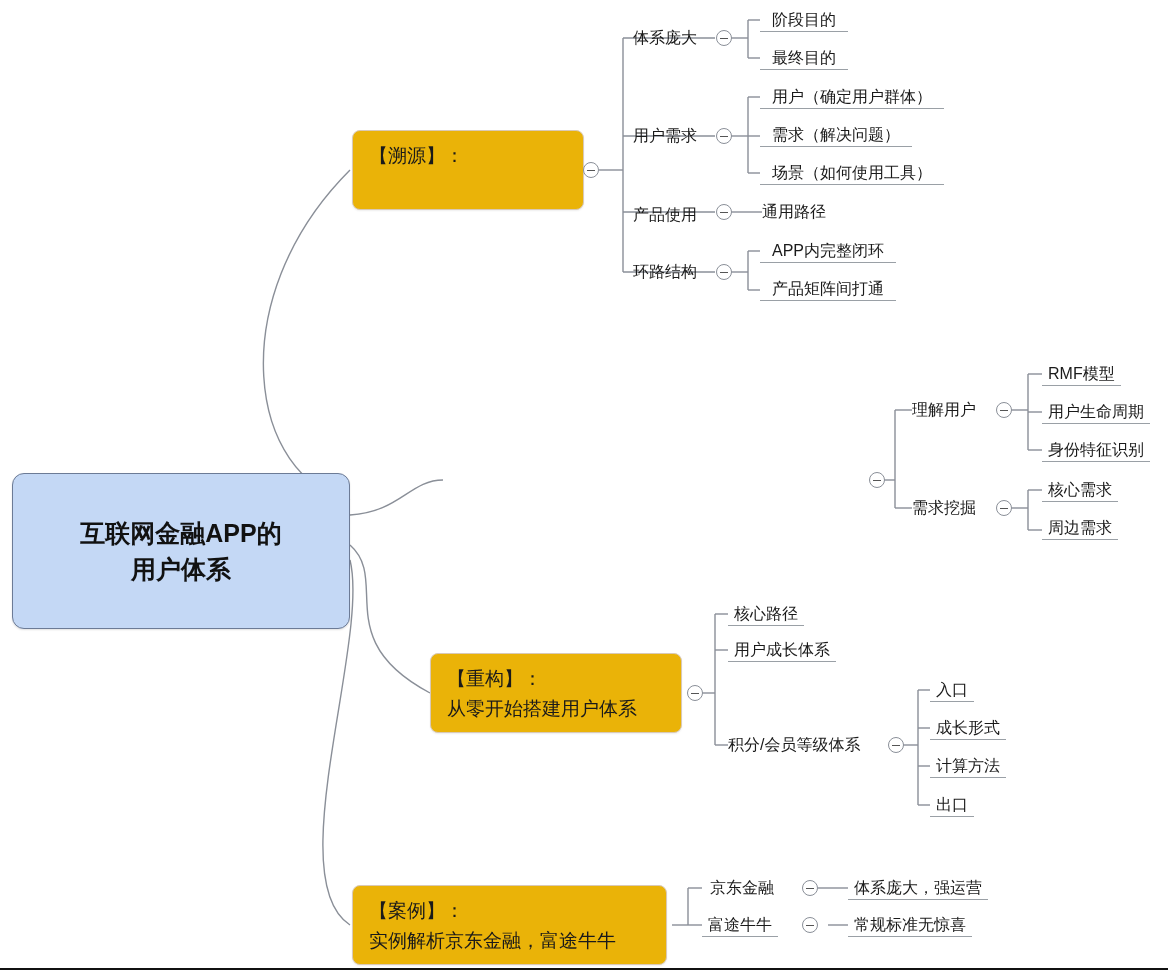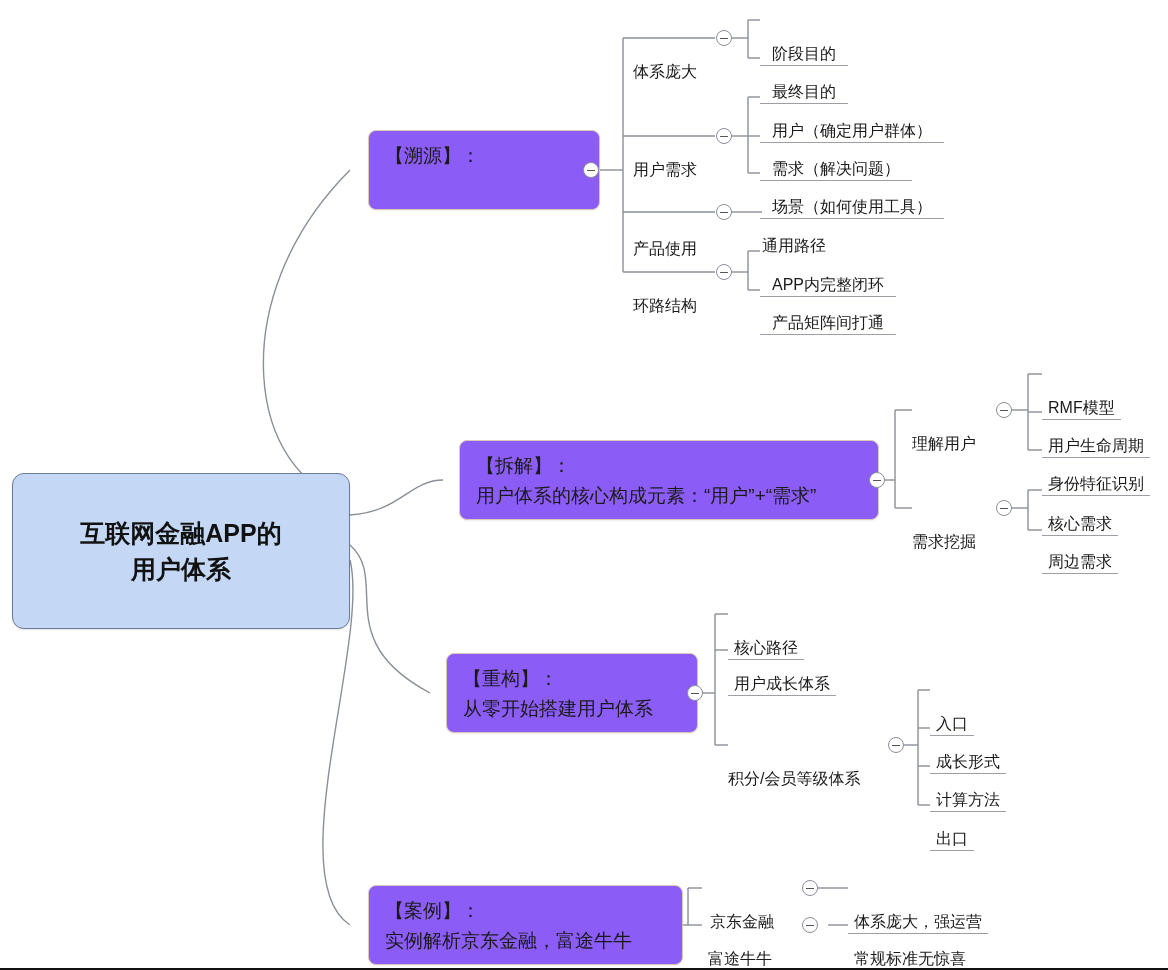--- a/index.html
+++ b/index.html
@@ -40,37 +40,35 @@
     color: #111;
     font-weight: bold;
     font-size: 25px;
     line-height: 36px;
     justify-content: center;
     text-align: center;
     flex-direction: column;
     box-shadow: 0 1px 2px rgba(0,0,0,0.12);
   }
   .branch-node {
-    background: #8b5cf6;
+    background: #eab308;
     border: 1px solid #d9c9b6;
     border-radius: 8px;
     font-size: 19px;
     line-height: 30px;
     padding: 10px 16px;
     flex-direction: column;
     align-items: flex-start;
     box-shadow: 0 1px 2px rgba(0,0,0,0.07);
-    margin-left: 16px;
   }
   .leaf-node {
     font-size: 16px;
     color: #1a1a1a;
     background: transparent;
     padding: 0;
-    margin-top: 34px;
   }
   .leaf-node.underlined {
     border-bottom: 1px solid #9aa0a6;
     padding-bottom: 3px;
   }
   .collapse-btn {
     position: absolute;
     width: 16px;
     height: 16px;
     border: 1px solid #8a8f98;
@@ -224,24 +222,20 @@
     <span>环路结构</span>
   </div>
   <div class="collapse-btn" style="left:716px; top:264px;"></div>
   <div class="node leaf-node underlined" style="left:760px; top:241px; padding:0 12px;">
     <span>APP内完整闭环</span>
   </div>
   <div class="node leaf-node underlined" style="left:760px; top:279px; padding:0 12px;">
     <span>产品矩阵间打通</span>
   </div>
 
-  <div class="node branch-node" style="left:443px; top:440px; width:420px; height:80px;">
-    <span>【拆解】：</span>
-    <span>用户体系的核心构成元素：“用户”+“需求”</span>
-  </div>
   <div class="collapse-btn" style="left:869px; top:472px;"></div>
 
   <div class="node leaf-node" style="left:912px; top:400px;">
     <span>理解用户</span>
   </div>
   <div class="collapse-btn" style="left:996px; top:402px;"></div>
   <div class="node leaf-node underlined" style="left:1042px; top:364px; padding:0 6px;">
     <span>RMF模型</span>
   </div>
   <div class="node leaf-node underlined" style="left:1042px; top:402px; padding:0 6px;">

